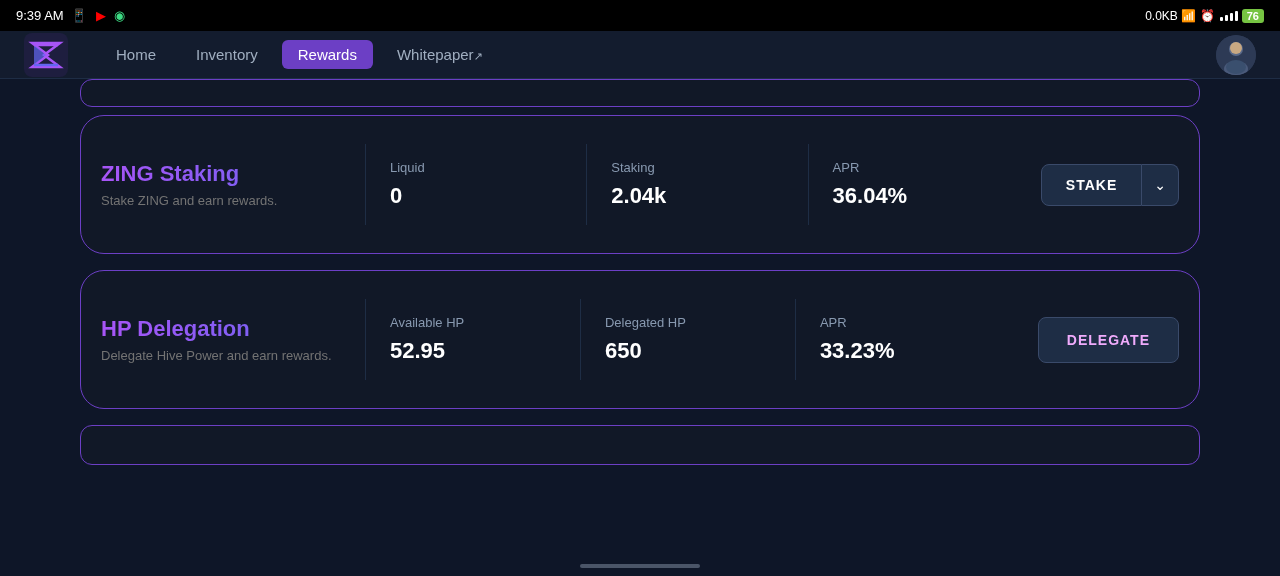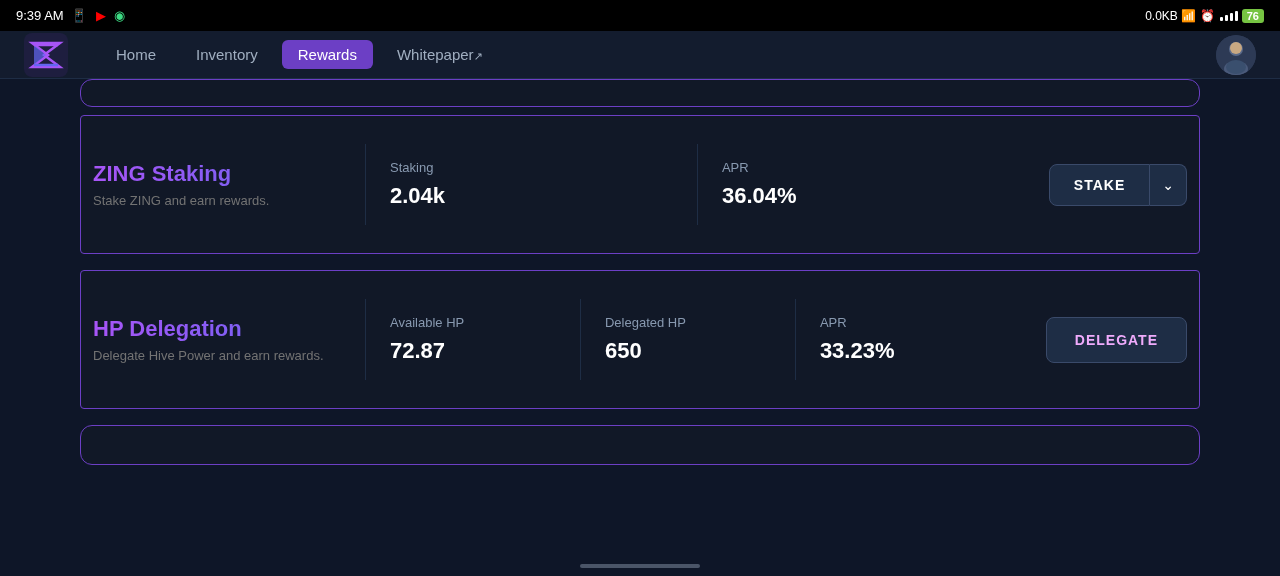--- a/index.html
+++ b/index.html
@@ -101,27 +101,27 @@
       border: 1.5px solid #6c3fc5;
       border-radius: 12px;
       height: 28px;
       margin-bottom: 8px;
       background: #111827;
     }
 
     
     .card {
       border: 1.5px solid #6c3fc5;
-      border-radius: 4px;
+      border-radius: 24px;
       background: #111827;
-      padding: 28px 12px;
+      padding: 28px 20px;
       margin-bottom: 16px;
       display: flex;
       align-items: center;
-      gap: 12px;
+      gap: 4px;
     }
 
     .card-info {
       width: 260px;
       flex-shrink: 0;
     }
 
     .card-title {
       font-size: 22px;
       font-weight: 700;
@@ -292,20 +292,24 @@
   <div class="top-partial-card"></div>
 
   <div class="card">
     <div class="card-info">
       <div class="card-title">ZING Staking</div>
       <div class="card-desc">Stake ZING and earn rewards.</div>
     </div>
 
     <div class="stats-row">
       <div class="stat-box">
+        <div class="stat-label">Liquid</div>
+        <div class="stat-value">0</div>
+      </div>
+      <div class="stat-box">
         <div class="stat-label">Staking</div>
         <div class="stat-value">2.04k</div>
       </div>
       <div class="stat-box">
         <div class="stat-label">APR</div>
         <div class="stat-value">36.04%</div>
       </div>
     </div>
 
     <div class="stake-btn-wrapper">
@@ -318,21 +322,21 @@
 
   <div class="card">
     <div class="card-info">
       <div class="card-title">HP Delegation</div>
       <div class="card-desc">Delegate Hive Power and earn rewards.</div>
     </div>
 
     <div class="stats-row">
       <div class="stat-box">
         <div class="stat-label">Available HP</div>
-        <div class="stat-value">72.87</div>
+        <div class="stat-value">52.95</div>
       </div>
       <div class="stat-box">
         <div class="stat-label">Delegated HP</div>
         <div class="stat-value">650</div>
       </div>
       <div class="stat-box">
         <div class="stat-label">APR</div>
         <div class="stat-value">33.23%</div>
       </div>
     </div>

